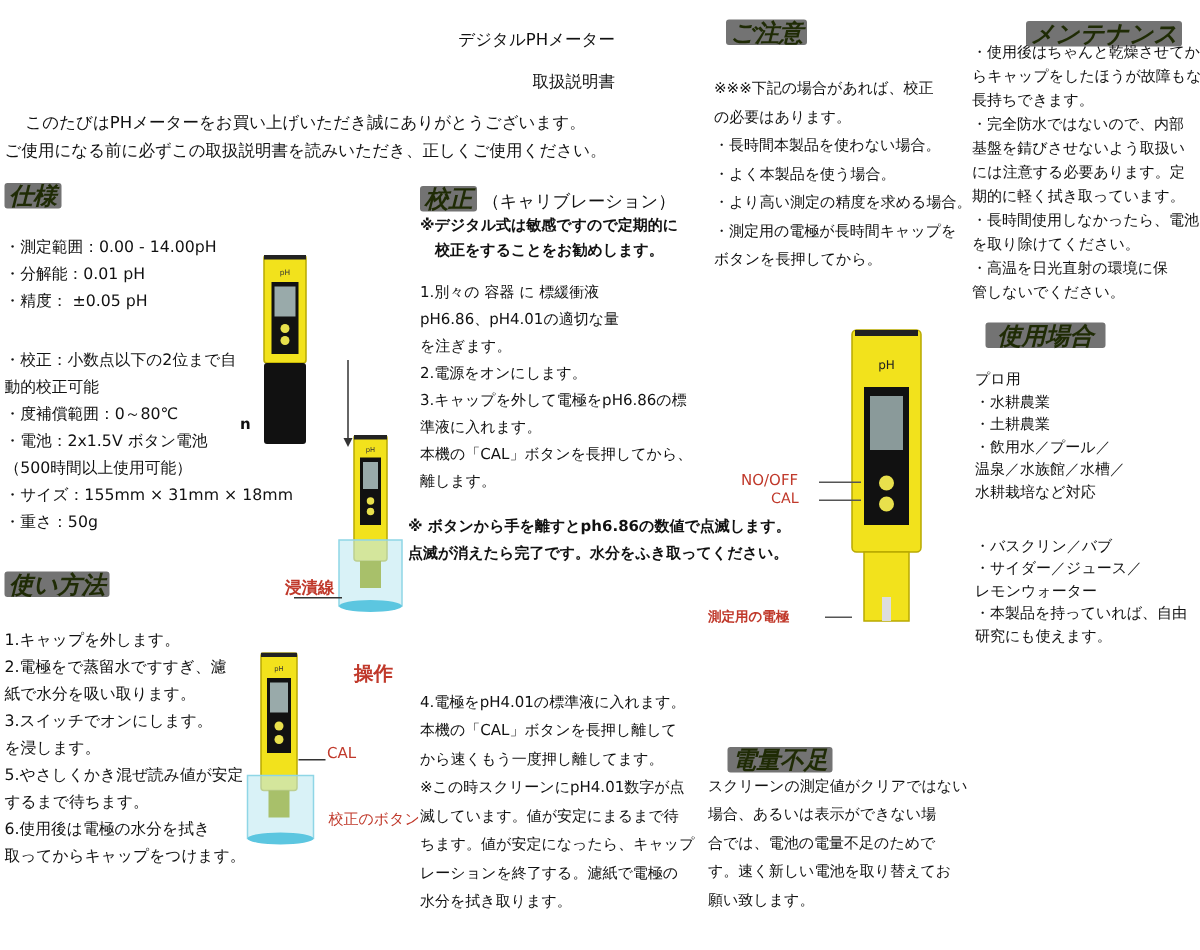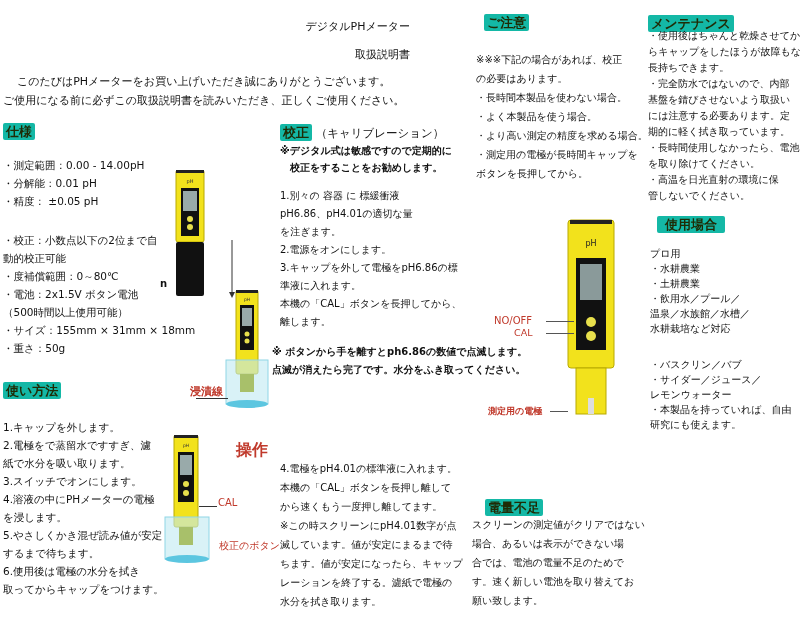--- a/index.html
+++ b/index.html
@@ -1,22 +1,22 @@
 <!DOCTYPE html>
 <html><head>
 <meta charset="utf-8">
 <style>
   html, body { margin:0; padding:0; background:#fff; }
   body { width:800px; height:633px; position:relative; overflow:hidden;
          font-family:"DejaVu Sans", "Liberation Sans", sans-serif; color:#111; }
   .abs { position:absolute; }
   .title { font-size:11px; text-align:right; width:300px; left:110px; line-height:26px; }
   .intro { font-size:11px; line-height:19px; white-space:nowrap;text-align:center; }
-  .badge { background:#14b8a6; color:#1f2b05; font-weight:bold; font-size:13px;
-           padding:1px 3px; border-radius:2px; display:inline-block; line-height:15px; }
+  .badge { background:#737373; color:#1f2b05; font-weight:bold; font-size:16px;
+           padding:1px 3px; border-radius:2px; display:inline-block; line-height:15px;font-style:italic; }
   .txt { font-size:10.5px; line-height:18px; white-space:nowrap; }
   .txt div { white-space:nowrap; }
   .bold { font-weight:bold; }
   .red { color:#c0392b; font-size:11px; white-space:nowrap; }
   svg { display:block; }
 </style>
 </head>
 <body>
 
 <div class="abs title" style="top:14px;">デジタルPHメーター</div>
@@ -45,21 +45,20 @@
 </div>
 
 <div class="abs" style="left:3px;top:380px;">
   <span class="badge">使い方法</span>
 </div>
 <div class="abs txt" style="left:3px;top:418px;">
   <div>1.キャップを外します。</div>
   <div>2.電極をで蒸留水ですすぎ、濾</div>
   <div>紙で水分を吸い取ります。</div>
   <div>3.スイッチでオンにします。</div>
-  <div>4.溶液の中にPHメーターの電極</div>
   <div>を浸します。</div>
   <div>5.やさしくかき混ぜ読み値が安定</div>
   <div>するまで待ちます。</div>
   <div>6.使用後は電極の水分を拭き</div>
   <div>取ってからキャップをつけます。</div>
 </div>
 
 <div class="abs" style="left:174px;top:170px;">
   <svg width="80" height="140" viewBox="0 0 80 140">
     <rect x="2" y="0" width="28" height="72" rx="2" fill="#f2e21c" stroke="#b8a900"></rect>
@@ -85,21 +84,21 @@
     <rect x="20" y="18" width="10" height="18" fill="#9aa"></rect>
     <circle cx="25" cy="44" r="2.5" fill="#e8e04c"></circle>
     <circle cx="25" cy="51" r="2.5" fill="#e8e04c"></circle>
     <rect x="4" y="70" width="42" height="44" fill="#bfe9f2" fill-opacity="0.6" stroke="#8fd6e6"></rect>
     <ellipse cx="25" cy="114" rx="21" ry="4" fill="#5cc6e0"></ellipse>
     <rect x="18" y="84" width="14" height="18" fill="#a8c06a"></rect>
   </svg>
 </div>
 <div class="abs red" style="left:190px;top:384px;font-weight:bold;">浸漬線</div>
 <div class="abs" style="left:196px;top:398px;width:32px;height:1px;background:#333;"></div>
-<div class="abs red" style="left:236px;top:440px;font-size:16px;font-weight:bold;">操作</div>
+<div class="abs red" style="left:236px;top:440px;font-size:13px;font-weight:bold;">操作</div>
 
 <div class="abs" style="left:163px;top:435px;">
   <svg width="48" height="130" viewBox="0 0 48 130">
     <rect x="11" y="0" width="24" height="92" rx="2" fill="#f2e21c" stroke="#b8a900"></rect>
     <rect x="11" y="0" width="24" height="3" fill="#222"></rect>
     <text x="23" y="12" font-size="4.5" text-anchor="middle" fill="#333">pH</text>
     <rect x="15" y="17" width="16" height="50" fill="#111"></rect>
     <rect x="17" y="20" width="12" height="20" fill="#9aa"></rect>
     <circle cx="23" cy="49" r="3" fill="#e8e04c"></circle>
     <circle cx="23" cy="58" r="3" fill="#e8e04c"></circle>
@@ -168,24 +167,24 @@
     <circle cx="25" cy="104" r="5" fill="#e8e04c"></circle>
     <circle cx="25" cy="118" r="5" fill="#e8e04c"></circle>
     <rect x="10" y="150" width="30" height="46" fill="#f2e21c" stroke="#b8a900"></rect>
     <rect x="22" y="180" width="6" height="16" fill="#ddd"></rect>
   </svg>
 </div>
 <div class="abs red" style="left:494px;top:315px;font-size:10px;">NO/OFF</div>
 <div class="abs red" style="left:514px;top:327px;font-size:9.5px;">CAL</div>
 <div class="abs" style="left:546px;top:321px;width:28px;height:1px;background:#555;"></div>
 <div class="abs" style="left:546px;top:333px;width:28px;height:1px;background:#555;"></div>
-<div class="abs red" style="left:488px;top:405px;font-size:9px;font-weight:bold;">測定用の電極</div>
+<div class="abs red" style="left:472px;top:405px;font-size:9px;font-weight:bold;">測定用の電極</div>
 <div class="abs" style="left:550px;top:411px;width:18px;height:1px;background:#555;"></div>
 
-<div class="abs" style="left:648px;top:13px;text-align:center;">
+<div class="abs" style="left:684px;top:13px;text-align:center;">
   <span class="badge">メンテナンス</span>
 </div>
 <div class="abs txt" style="left:648px;top:28px;font-size:10px;line-height:16px;">
   <div>・使用後はちゃんと乾燥させてか</div>
   <div>らキャップをしたほうが故障もなく</div>
   <div>長持ちできます。</div>
   <div>・完全防水ではないので、内部</div>
   <div>基盤を錆びさせないよう取扱い</div>
   <div>には注意する必要あります。定</div>
   <div>期的に軽く拭き取っています。</div>

